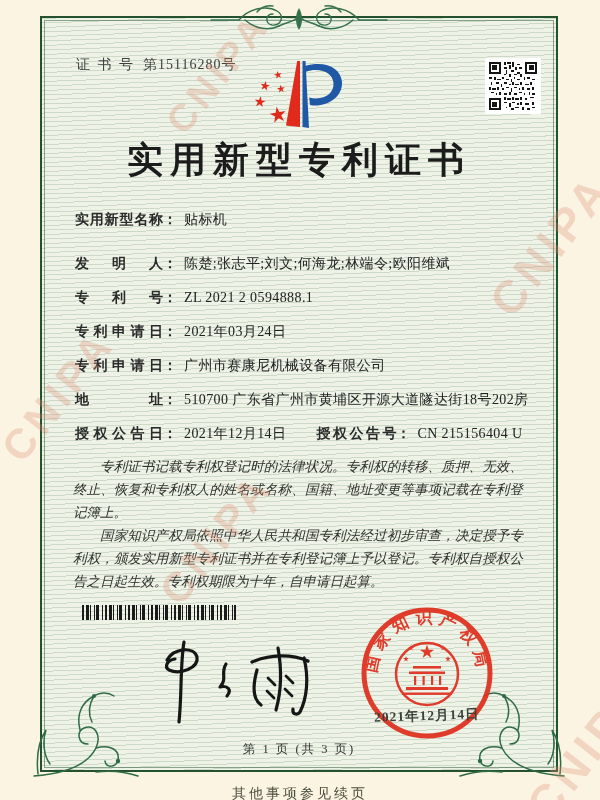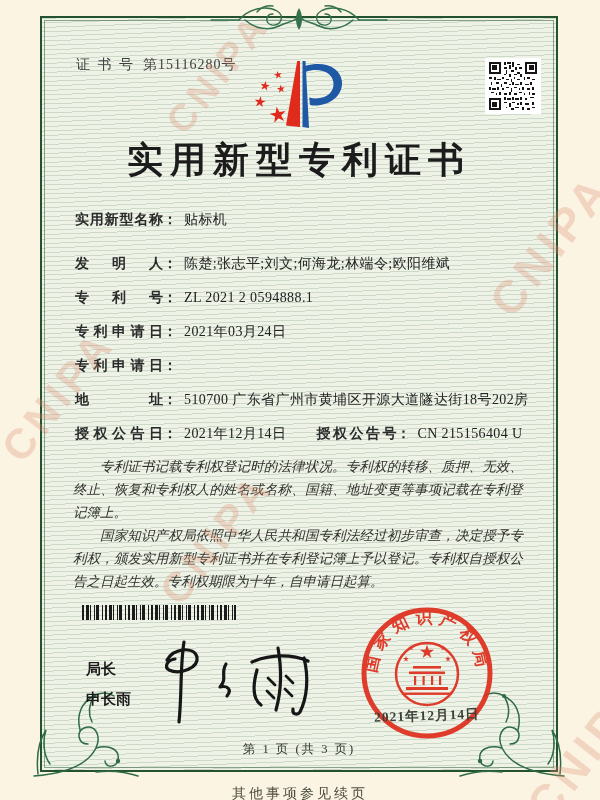--- a/index.html
+++ b/index.html
@@ -189,20 +189,21 @@
           <span class="fvalue">ZL 2021 2 0594888.1</span>
       </div>
       <div class="frow">
         <span class="flabel">专利申请日</span>
           <span class="fcolon">：</span>
           <span class="fvalue">2021年03月24日</span>
       </div>
       <div class="frow">
         <span class="flabel">专利申请日</span>
           <span class="fcolon">：</span>
+          <span class="fvalue">广州市赛康尼机械设备有限公司</span>
       </div>
       <div class="frow">
         <span class="flabel">地址</span>
           <span class="fcolon">：</span>
           <span class="fvalue">510700 广东省广州市黄埔区开源大道隧达街18号202房</span>
       </div>
       <div class="frow">
         <span class="flabel">授权公告日</span>
           <span class="fcolon">：</span>
           <span class="fvalue">2021年12月14日</span>
@@ -214,24 +215,20 @@
       </div>
     </div>
 
     <div class="body-text">
       <p>专利证书记载专利权登记时的法律状况。专利权的转移、质押、无效、终止、恢复和专利权人的姓名或名称、国籍、地址变更等事项记载在专利登记簿上。</p>
       <p>国家知识产权局依照中华人民共和国专利法经过初步审查，决定授予专利权，颁发实用新型专利证书并在专利登记簿上予以登记。专利权自授权公告之日起生效。专利权期限为十年，自申请日起算。</p>
     </div>
 
     <div class="barcode"></div>
 
-    <div class="director">
-      <div>局长</div>
-      <div>申长雨</div>
-    </div>
 
     <svg class="signature" width="185" height="100" viewBox="0 0 185 100">
       <g stroke="#161616" stroke-width="3.2" fill="none" stroke-linecap="round" stroke-linejoin="round">
         <path d="M30,12 C26,36 28,64 25,92"></path>
         <path d="M13,30 C20,18 40,16 43,27 C45,38 26,45 15,40 C10,37 13,30 21,29"></path>
         <path d="M72,34 C66,44 74,48 66,57 C74,55 78,60 73,66"></path>
         <path d="M98,32 C116,24 138,24 154,31"></path>
         <path d="M124,18 C128,40 127,62 122,80"></path>
         <path d="M103,40 C98,58 100,70 107,75"></path>
         <path d="M150,28 C155,48 153,68 146,82 C143,86 138,84 139,79"></path>

